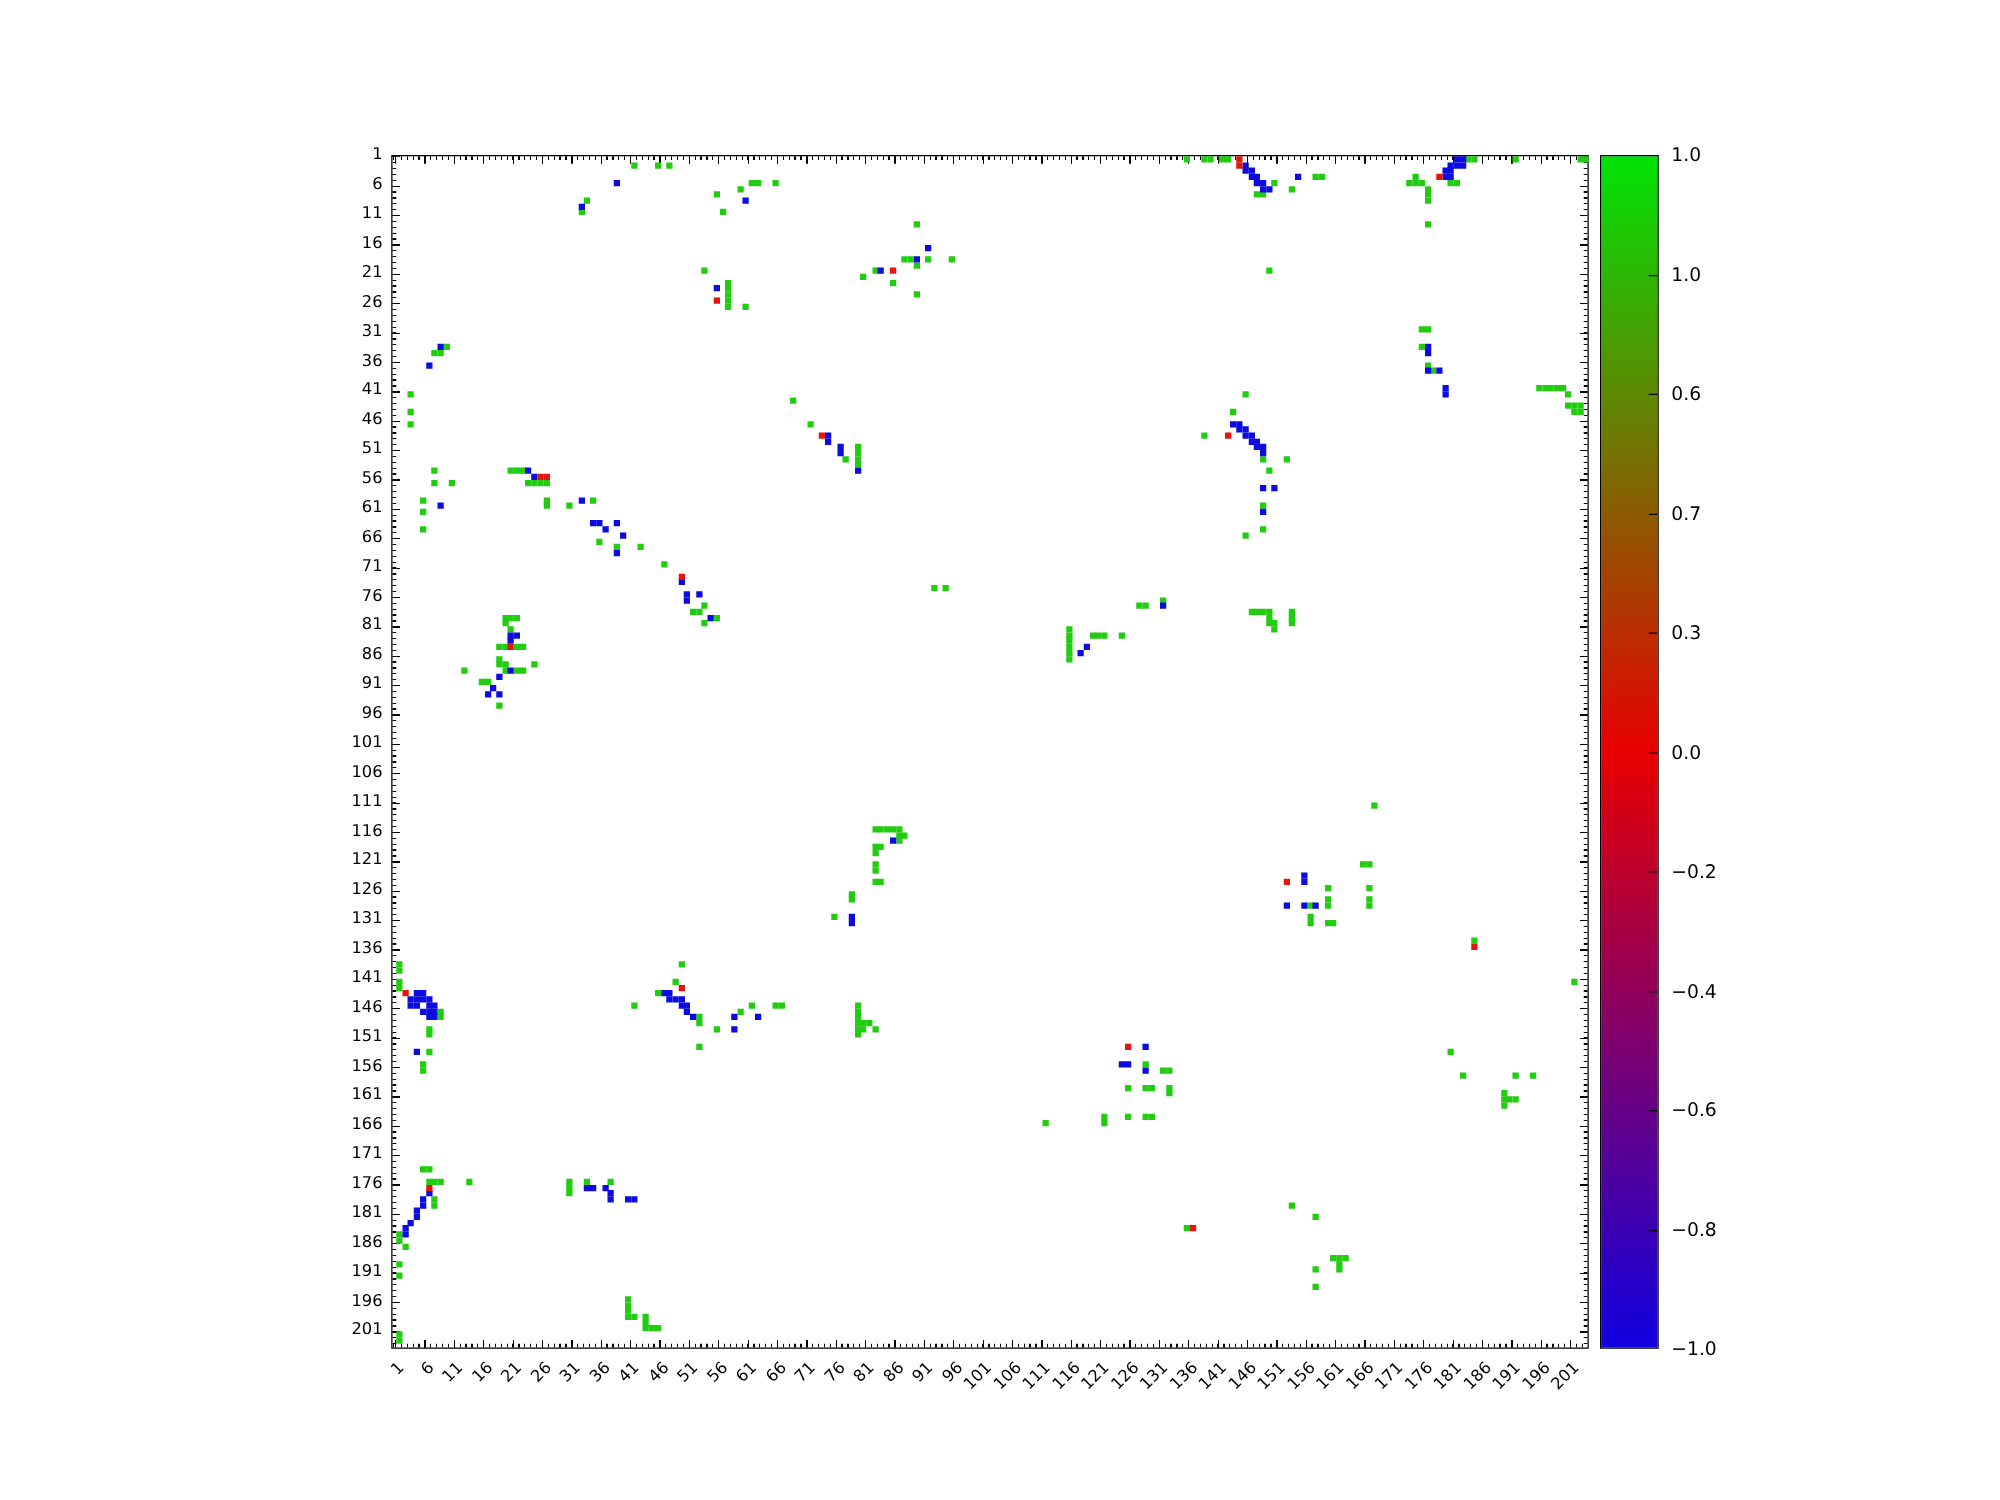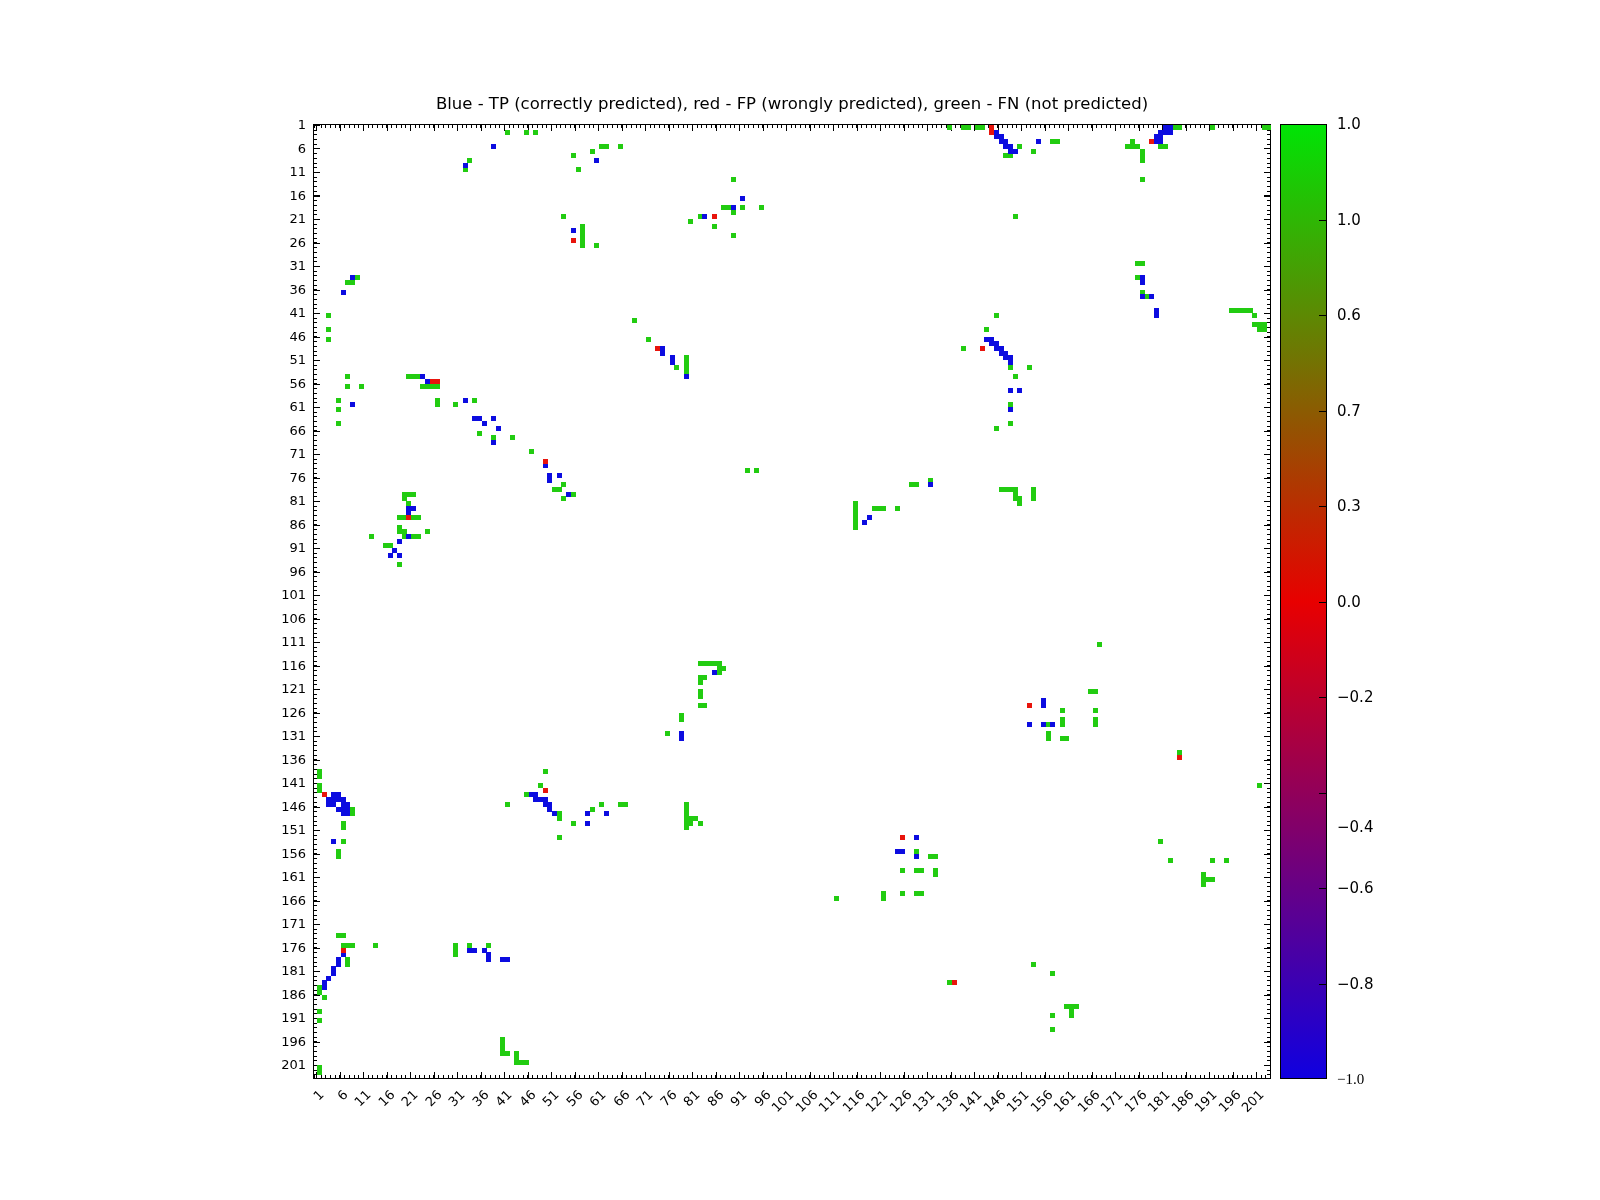--- a/index.html
+++ b/index.html
@@ -37,21 +37,20 @@
   #colorbar{position:absolute;left:1280px;top:124px;width:47px;height:955px;
             border:1.6px solid #000;box-sizing:border-box;}
   .cbar-tick{position:absolute;width:7px;height:1px;background:#000;}
   .cbar-label{position:absolute;left:1337px;font-size:15px;transform:translateY(-50%);}
 </style>
 </head>
 <body>
 
 <div id="canvas">
 
-  <div id="axes-title" style="top:94px;">Blue - TP (correctly predicted), red - FP (wrongly predicted), green - FN (not predicted)</div>
 
   <div id="plot-box">
     <div class="comb comb-top-minor"></div>
     <div class="comb comb-top-major"></div>
     <div class="comb comb-bot-minor"></div>
     <div class="comb comb-bot-major"></div>
     <div class="comb comb-left-minor"></div>
     <div class="comb comb-left-major"></div>
     <div class="comb comb-right-minor"></div>
     <div class="comb comb-right-major"></div>
@@ -606,18 +605,18 @@
       <div class="cbar-tick" style="left: 1319px; top: 984px;"></div>
     </div>
   <div id="cbar-labels-layer">
       <div class="cbar-label" style="top: 124px;">1.0</div>
       <div class="cbar-label" style="top: 220px;">1.0</div>
       <div class="cbar-label" style="top: 315px;">0.6</div>
       <div class="cbar-label" style="top: 411px;">0.7</div>
       <div class="cbar-label" style="top: 506px;">0.3</div>
       <div class="cbar-label" style="top: 602px;">0.0</div>
       <div class="cbar-label" style="top: 697px;">−0.2</div>
-      <div class="cbar-label" style="top: 827px;">−0.4</div>
+      <div class="cbar-label" style="top: 793px;">−0.4</div>
       <div class="cbar-label" style="top: 888px;">−0.6</div>
       <div class="cbar-label" style="top: 984px;">−0.8</div>
-      <div class="cbar-label" style="top: 1079px; font-family: Liberation Serif, serif;">−1.0</div>
+      <div class="cbar-label" style="top: 1079px;">−1.0</div>
     </div>
 </div>
 
 </body></html>

